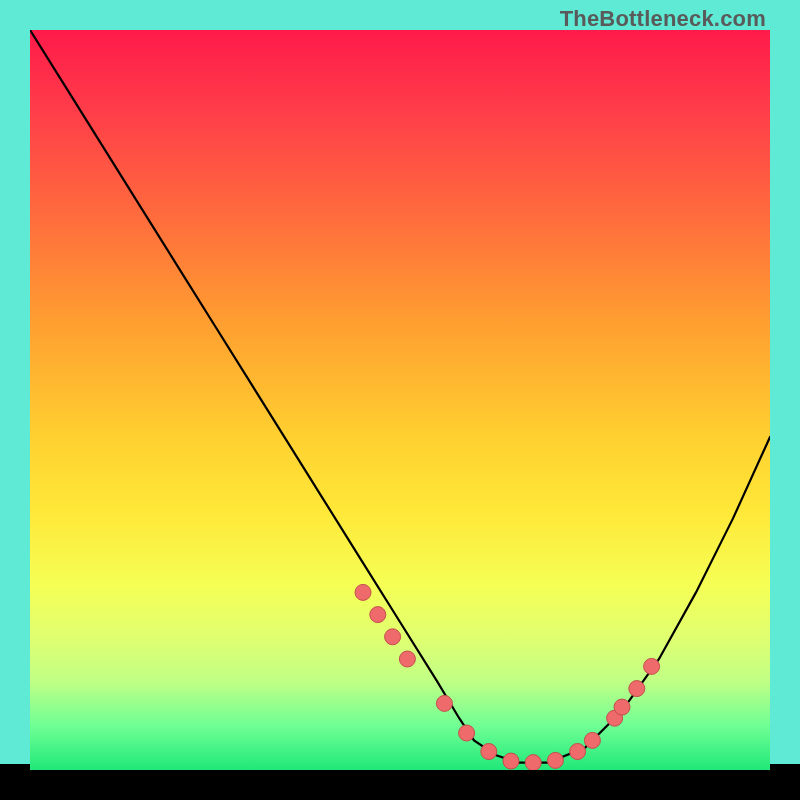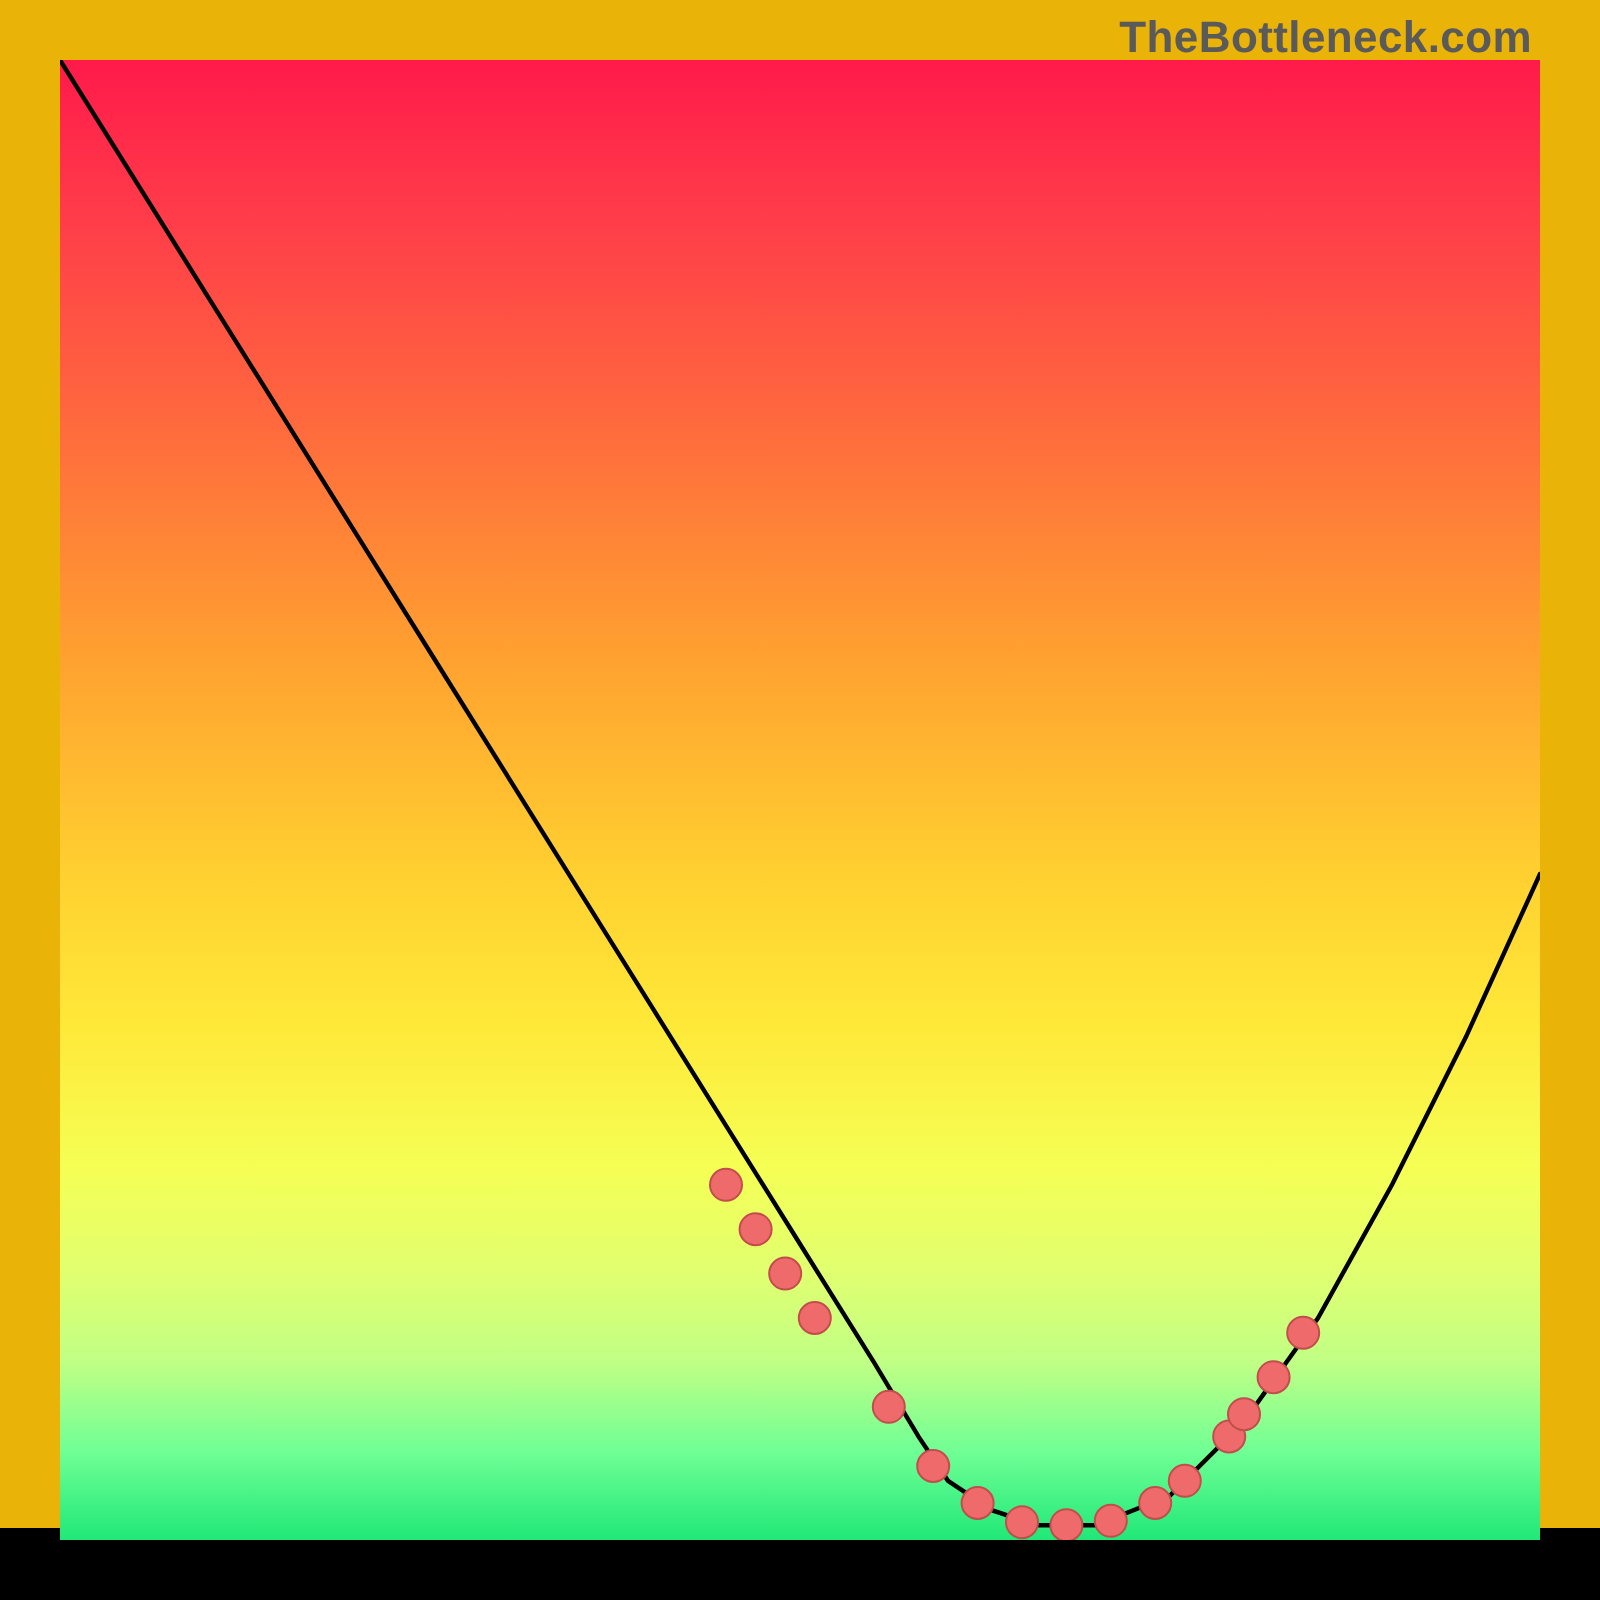--- a/index.html
+++ b/index.html
@@ -1,21 +1,21 @@
 <!DOCTYPE html>
 <html><head>
 <meta charset="utf-8">
 <style>
   * { margin: 0; padding: 0; box-sizing: border-box; }
   html, body { width: 800px; height: 800px; overflow: hidden; background: #000; }
   .stage {
     position: relative;
     width: 800px;
     height: 764px;
-    background: #eab308;
+    background: #5eead4;
   }
   .plot-area {
     position: absolute;
     left: 30px;
     top: 30px;
     width: 740px;
     height: 740px;
     background: linear-gradient(to bottom,
       #ff1a4a 0%,
       #ff3a4a 10%,

